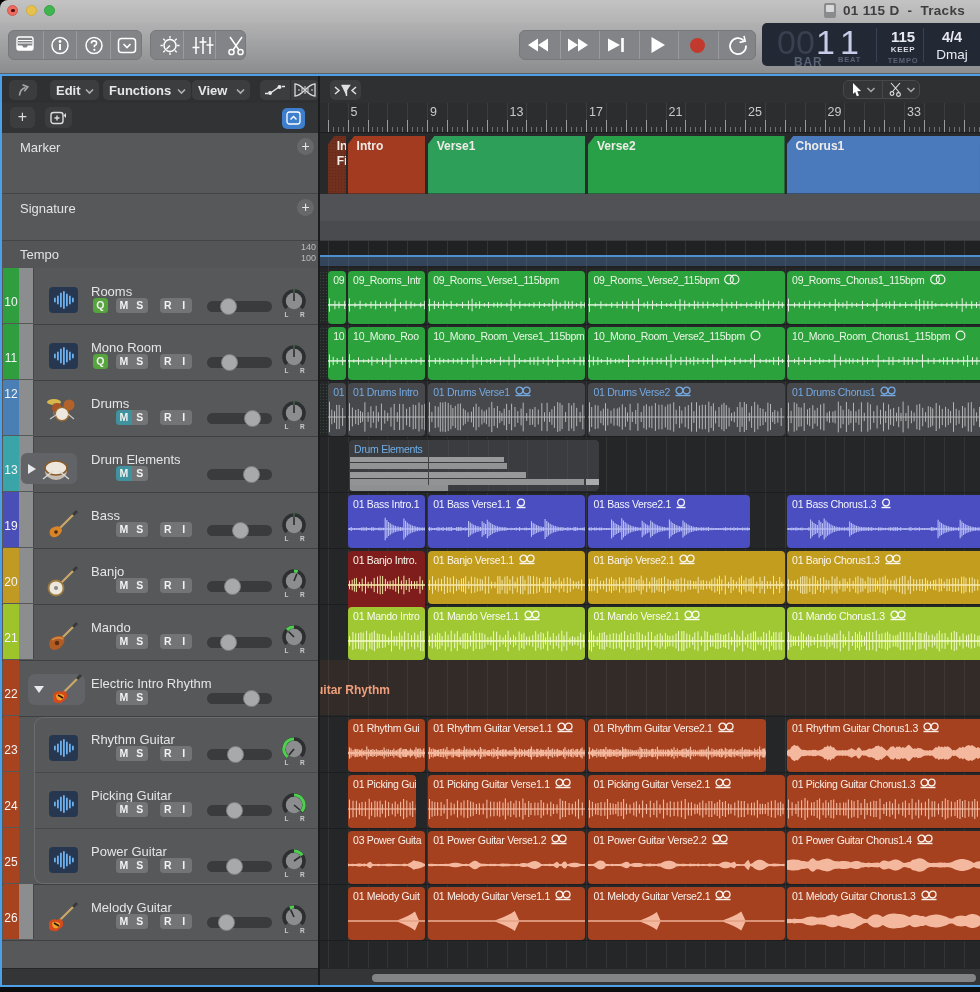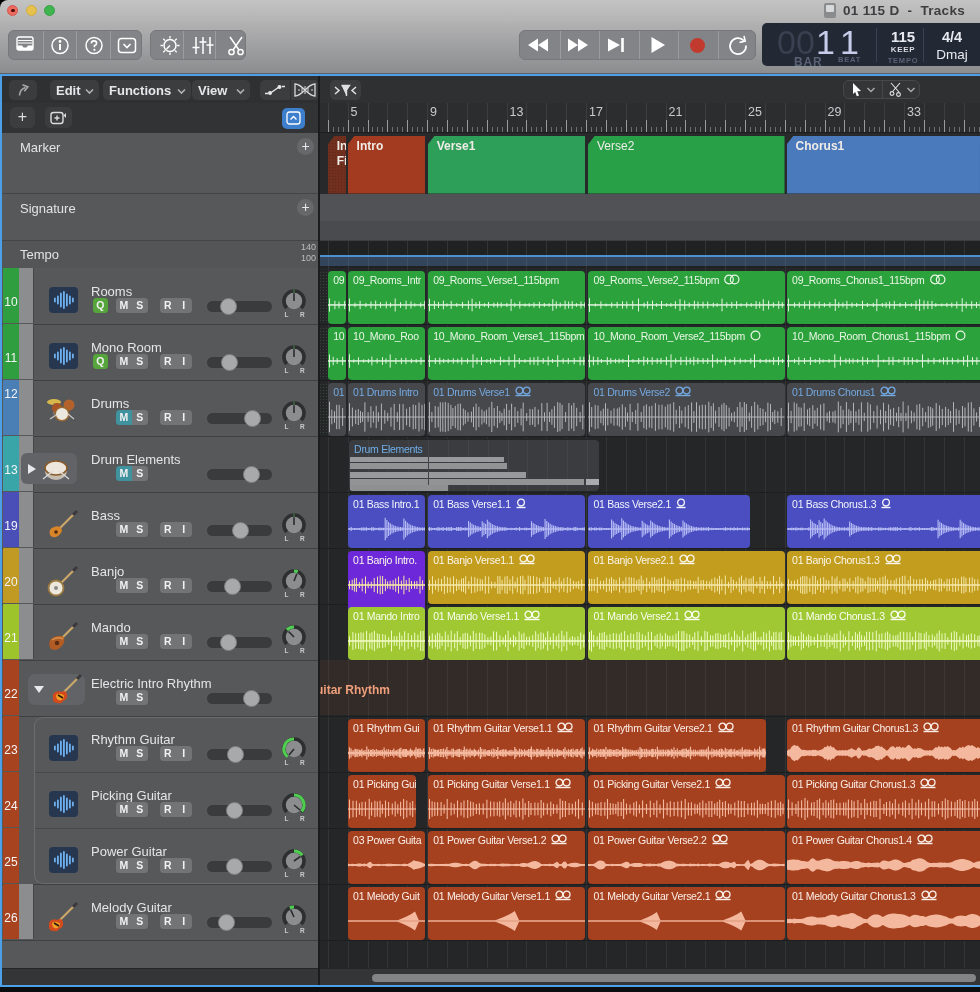--- a/index.html
+++ b/index.html
@@ -393,21 +393,21 @@
       <div style="position:absolute;left:9px;top:3px;font-size:12px;font-weight:bold;color:#f0ece8;white-space:pre-line;line-height:15px">In
 Fi</div>
     </div>
     <div class="abs" style="left:347.6px;top:135.5px;width:77.9px;height:58px;background:#a23b1f;clip-path:polygon(7px 0, 100% 0, 100% 100%, 0 100%, 0 9px);overflow:hidden">
       <div style="position:absolute;left:9px;top:3px;font-size:12px;font-weight:bold;color:#f0ece8;white-space:pre-line;line-height:15px">Intro</div>
     </div>
     <div class="abs" style="left:427.7px;top:135.5px;width:157.8px;height:58px;background:#2d9f59;clip-path:polygon(7px 0, 100% 0, 100% 100%, 0 100%, 0 9px);overflow:hidden">
       <div style="position:absolute;left:9px;top:3px;font-size:12px;font-weight:bold;color:#f0ece8;white-space:pre-line;line-height:15px">Verse1</div>
     </div>
     <div class="abs" style="left:588.0px;top:135.5px;width:196.5px;height:58px;background:#27a048;clip-path:polygon(7px 0, 100% 0, 100% 100%, 0 100%, 0 9px);overflow:hidden">
-      <div style="position:absolute;left:9px;top:3px;font-size:12px;font-weight:normal;color:#f0ece8;white-space:pre-line;line-height:15px">Verse2</div>
+      <div style="position:absolute;left:9px;top:3px;font-size:12px;font-weight:bold;color:#f0ece8;white-space:pre-line;line-height:15px">Verse2</div>
     </div>
     <div class="abs" style="left:786.6px;top:135.5px;width:193.4px;height:58px;background:#4a7abc;clip-path:polygon(7px 0, 100% 0, 100% 100%, 0 100%, 0 9px);overflow:hidden">
       <div style="position:absolute;left:9px;top:3px;font-size:12px;font-weight:bold;color:#f0ece8;white-space:pre-line;line-height:15px">Chorus1</div>
     </div>
 <div class="abs" style="left:318px;top:194px;width:662px;height:27px;background:#515255"></div>
 <div class="abs" style="left:318px;top:221px;width:662px;height:19px;background:#4a4b4e"></div>
 <div class="abs" style="left:318px;top:240px;width:662px;height:1px;background:#3c3d3f"></div>
 <div class="abs" style="left:318px;top:241px;width:662px;height:27px;background:#1f2123;overflow:hidden">
       <div style="position:absolute;left:9.7px;top:0;width:1px;height:27px;background:#323436"></div>
       <div style="position:absolute;left:29.6px;top:0;width:1px;height:27px;background:#323436"></div>
@@ -1012,21 +1012,21 @@
     <div class="reg" style="left:786.6px;top:495px;width:201.4px;height:53px;background:#4a4ec1">
       <div class="rt" style="color:#f2f3fb">01 Bass Chorus1.3<svg width="10" height="11" viewBox="0 0 10 11" style="vertical-align:-1px;margin-left:5px">
           <circle cx="5" cy="4.6" r="3.4" fill="none" stroke="#f2f3fb" stroke-width="1.3"></circle>
           <rect x="0.5" y="8.8" width="9" height="1.4" fill="#f2f3fb"></rect>
         </svg></div>
       <svg width="201.39999999999998" height="53" viewBox="0 0 201.39999999999998 53" style="position:absolute;left:0;top:0">
         <rect x="0" y="33.4" width="201.39999999999998" height="1.2" fill="#bac0f6"></rect>
         <path d="M1.5 32.9V35.1M3.2 33.0V35.0M4.9 32.5V35.5M6.6 33.1V34.9M8.3 32.4V35.6M10.0 32.4V35.6M11.7 32.9V35.1M13.4 32.7V35.3M15.1 32.6V35.4M16.8 33.2V34.8M18.5 33.4V34.6M20.2 33.3V34.7M21.9 32.2V35.8M23.6 24.6V43.4M25.3 26.5V41.5M27.0 28.0V40.0M28.7 29.1V38.9M30.4 30.0V38.0M32.1 25.2V42.8M33.8 27.0V41.0M35.5 28.3V39.7M37.2 23.4V44.6M38.9 25.5V42.5M40.6 27.2V40.8M42.3 28.6V39.4M44.0 29.6V38.4M45.7 30.4V37.6M47.4 31.0V37.0M49.1 31.5V36.5M50.8 31.9V36.1M52.5 32.2V35.8M54.2 32.4V35.6M55.9 32.6V35.4M57.6 32.3V35.7M59.3 32.7V35.3M61.0 32.1V35.9M62.7 26.4V41.6M64.4 27.9V40.1M66.1 29.1V38.9M67.8 30.0V38.0M69.5 30.7V37.3M71.2 31.3V36.7M72.9 31.7V36.3M74.6 32.0V36.0M76.3 32.3V35.7M78.0 32.0V36.0M79.7 32.6V35.4M81.4 32.1V35.9M83.1 32.4V35.6M84.8 32.1V35.9M86.5 33.3V34.7M88.2 32.8V35.2M89.9 33.2V34.8M91.6 32.3V35.7M93.3 32.6V35.4M95.0 32.5V35.5M96.7 33.1V34.9M98.4 32.7V35.3M100.1 33.2V34.8M101.8 32.4V35.6M103.5 32.2V35.8M105.2 32.4V35.6M106.9 32.0V36.0M108.6 32.3V35.7M110.3 32.1V35.9M112.0 32.9V35.1M113.7 32.3V35.7M115.4 33.4V34.6M117.1 33.0V35.0M118.8 33.0V35.0M120.5 33.4V34.6M122.2 32.6V35.4M123.9 32.1V35.9M125.6 33.3V34.7M127.3 32.8V35.2M129.0 32.6V35.4M130.7 33.1V34.9M132.4 32.2V35.8M134.1 33.2V34.8M135.8 32.9V35.1M137.5 33.0V35.0M139.2 33.3V34.7M140.9 33.0V35.0M142.6 33.2V34.8M144.3 32.0V36.0M146.0 32.1V35.9M147.7 32.8V35.2M149.4 32.7V35.3M151.1 24.8V43.2M152.8 26.7V41.3M154.5 28.1V39.9M156.2 29.2V38.8M157.9 30.1V37.9M159.6 30.8V37.2M161.3 31.3V36.7M163.0 31.7V36.3M164.7 32.1V35.9M166.4 32.3V35.7M168.1 32.5V35.5M169.8 32.7V35.3M171.5 32.3V35.7M173.2 24.7V43.3M174.9 26.5V41.5M176.6 28.0V40.0M178.3 29.2V38.8M180.0 30.1V37.9M181.7 30.8V37.2M183.4 31.3V36.7M185.1 31.7V36.3M186.8 32.0V36.0M188.5 32.3V35.7M190.2 32.5V35.5M191.9 32.3V35.7M193.6 33.1V34.9M195.3 32.0V36.0M197.0 33.2V34.8M198.7 32.5V35.5M200.4 32.0V36.0" stroke="#bac0f6" stroke-width="1.1" fill="none"></path>
       </svg>
     </div>
-    <div class="reg" style="left:347.6px;top:551px;width:77.9px;height:65px;background:#6d28d9">
+    <div class="reg" style="left:347.6px;top:551px;width:77.9px;height:65px;background:#7f1d1d">
       <div class="rt" style="color:#faf6ea">01 Banjo Intro.</div>
       <svg width="77.89999999999998" height="53" viewBox="0 0 77.89999999999998 53" style="position:absolute;left:0;top:0">
         <rect x="0" y="33.2" width="77.89999999999998" height="1.6" fill="#f4e6a6"></rect>
         <path d="M1.5 29.7V38.3M4.2 28.8V39.2M6.4 27.4V40.6M8.4 26.9V41.1M11.4 31.0V37.0M14.2 27.6V40.4M17.5 25.5V42.5M20.2 30.8V37.2M23.3 30.6V37.4M26.2 26.9V41.1M29.5 25.6V42.4M32.2 24.7V43.3M34.6 25.0V43.0M37.4 27.9V40.1M39.6 30.4V37.6M42.1 29.8V38.2M45.1 29.2V38.8M47.7 27.3V40.7M50.5 25.5V42.5M53.4 29.6V38.4M55.9 24.7V43.3M58.3 29.0V39.0M61.2 27.0V41.0M63.5 30.0V38.0M66.5 30.3V37.7M68.9 30.0V38.0M72.0 25.4V42.6M74.6 29.3V38.7" stroke="#f4e6a6" stroke-width="1.0" fill="none"></path>
       </svg>
     </div>
     <div class="reg" style="left:427.7px;top:551px;width:157.8px;height:53px;background:#c39d1e">
       <div class="rt" style="color:#faf6ea">01 Banjo Verse1.1<svg width="16" height="11" viewBox="0 0 16 11" style="vertical-align:-1px;margin-left:5px">
           <circle cx="4.4" cy="4.6" r="3.4" fill="none" stroke="#faf6ea" stroke-width="1.3"></circle>
           <circle cx="11.6" cy="4.6" r="3.4" fill="none" stroke="#faf6ea" stroke-width="1.3"></circle>

